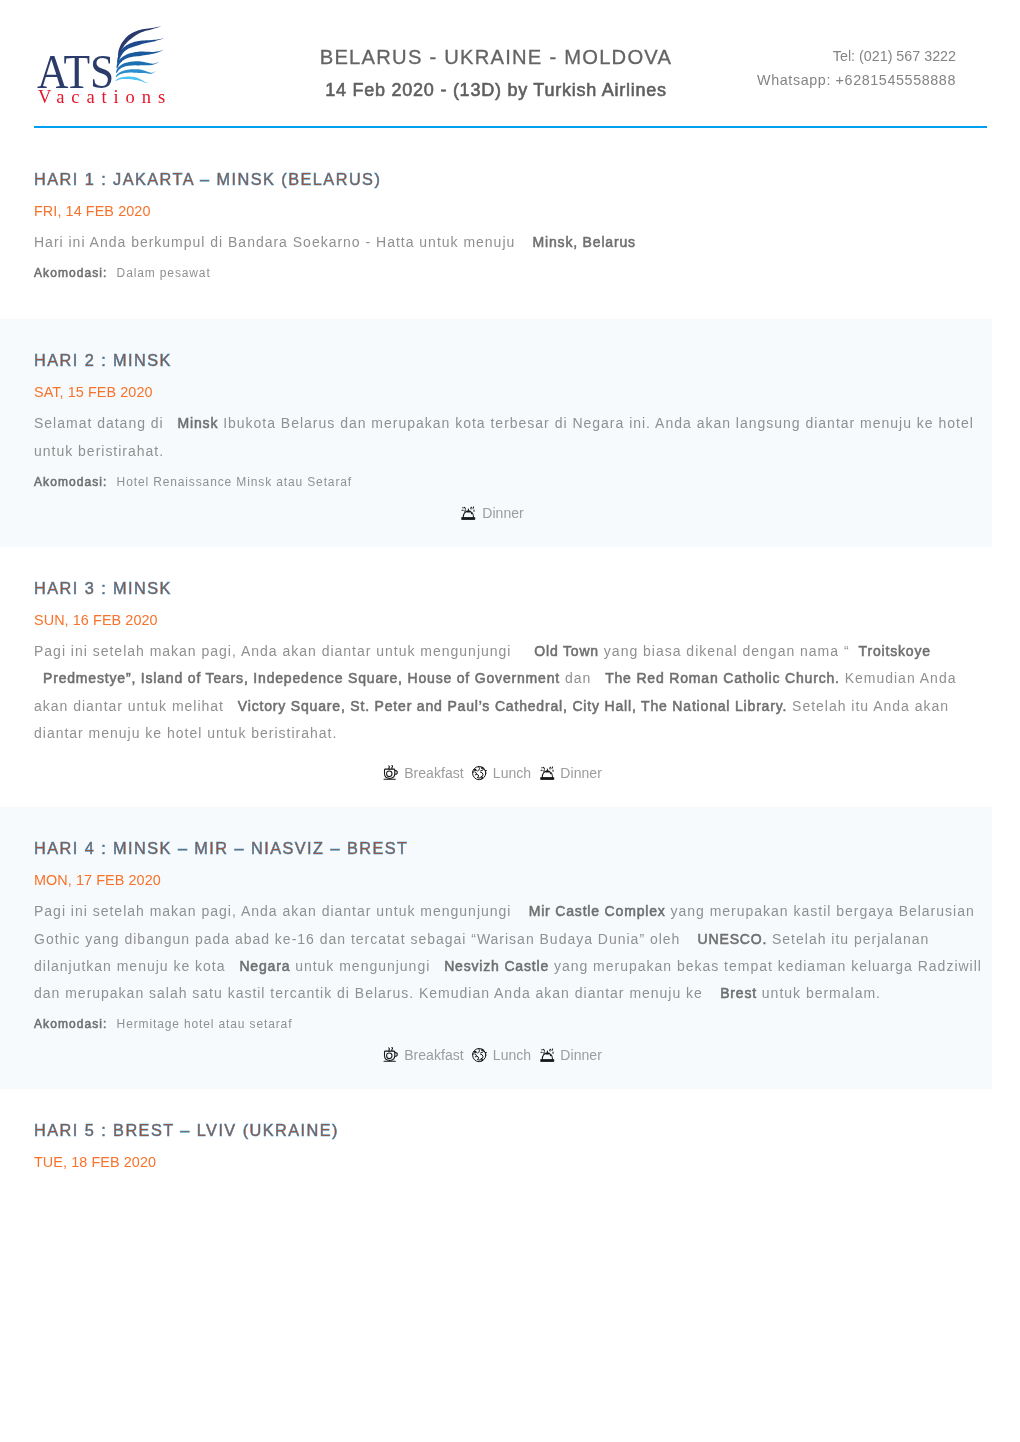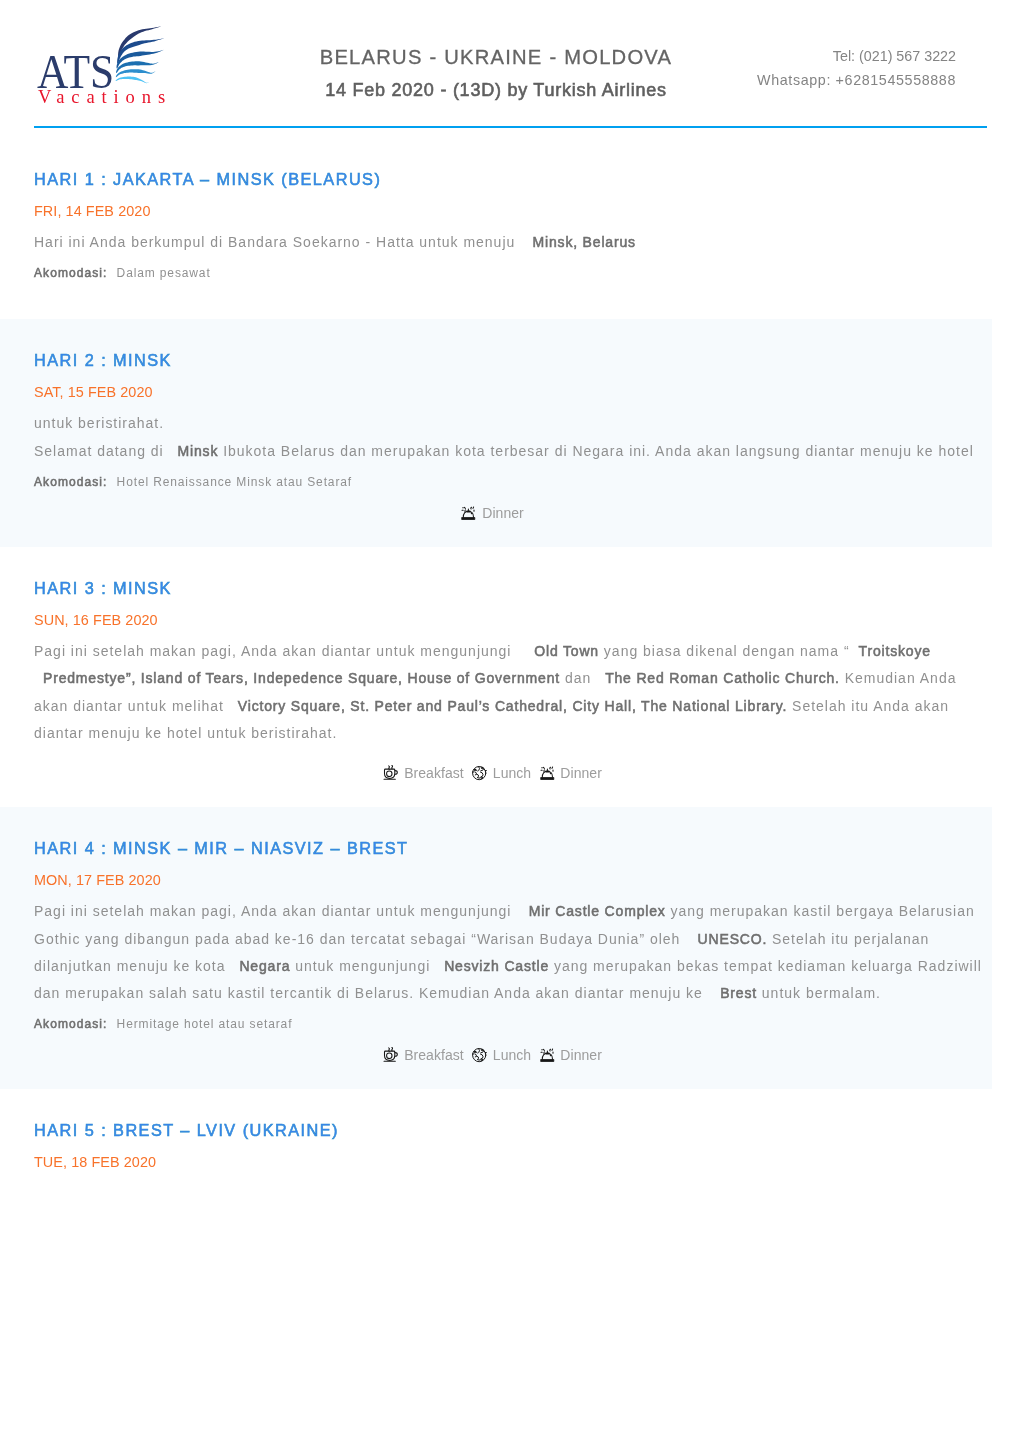--- a/index.html
+++ b/index.html
@@ -23,21 +23,21 @@
             line-height:40px;white-space:nowrap;}
   .head-right{position:absolute;right:36px;top:44px;text-align:right;
               font-size:14.3px;color:#848484;line-height:24px;letter-spacing:0.0px;
               white-space:nowrap;}
   .head-right .wa{letter-spacing:0.62px;}
   .divider{position:absolute;left:34px;top:125.5px;width:952.5px;height:2.8px;background:#00A0F0;}
   
   .daysec{padding:0 34px;position:relative;}
   .daysec.alt{background:#F6FAFD;}
   .secpad{padding-top:31px;padding-bottom:24px;}
-  .daytitle{font-size:16.3px;font-weight:400;letter-spacing:1.45px;color:#3b82f6;-webkit-text-stroke:0.55px #2D8FC8;
+  .daytitle{font-size:16.3px;font-weight:400;letter-spacing:1.45px;color:#c2410c;-webkit-text-stroke:0.55px #2D8FC8;
             margin:0 0 0 0;line-height:20px;white-space:nowrap;}
   .daydate{font-size:14.4px;font-weight:400;letter-spacing:0.08px;color:#F8722A;
            margin:12px 0 0 0;line-height:20px;white-space:nowrap;}
   .body-txt{margin:8px 0 17px 0;}
   .txtline{font-size:14px;font-weight:400;letter-spacing:0.99px;color:#909090;
            line-height:27.3px;white-space:nowrap;}
   .txtline b{font-weight:400;color:#6F6F6F;letter-spacing:0.82px;padding-left:9px;-webkit-text-stroke:0.55px #6F6F6F;}
   .akom{font-size:12px;letter-spacing:0.99px;line-height:27px;margin:-13px 0 8px 0;
         color:#909090;white-space:nowrap;}
   .akom .lbl{font-weight:400;color:#6F6F6F;letter-spacing:1.07px;-webkit-text-stroke:0.55px #6F6F6F;}
@@ -86,22 +86,22 @@
             <div class="txtline"><span>Hari ini Anda berkumpul di Bandara Soekarno - Hatta untuk menuju </span><b style="margin-left: 3.4px;">Minsk, Belarus</b></div>
           </div>
           <div class="akom"><span class="lbl">Akomodasi:</span><span class="val">Dalam pesawat</span></div>
         </div>
       </div>
       <div class="daysec alt">
         <div class="secpad">
           <div class="daytitle">HARI 2 : MINSK</div>
           <div class="daydate">SAT, 15 FEB 2020</div>
           <div class="body-txt">
+            <div class="txtline"><span>Selamat datang di </span><b>Minsk</b><span> Ibukota Belarus dan merupakan kota terbesar di Negara ini. Anda akan langsung diantar menuju ke hotel</span></div>
             <div class="txtline"><span>untuk beristirahat.</span></div>
-            <div class="txtline"><span>Selamat datang di </span><b>Minsk</b><span> Ibukota Belarus dan merupakan kota terbesar di Negara ini. Anda akan langsung diantar menuju ke hotel</span></div>
           </div>
           <div class="akom"><span class="lbl">Akomodasi:</span><span class="val">Hotel Renaissance Minsk atau Setaraf</span></div>
           <div class="meals">
             <span class="meal">
               <svg width="15" height="16" viewBox="0 0 15 16">
                 <g fill="none" stroke="#161616" stroke-width="1.05" stroke-linecap="round" stroke-linejoin="round">
                   <path d="M2.3 12.3 Q2.3 6.3 7.4 6.3 Q12.5 6.3 12.5 12.3"></path>
                   <path d="M1.0 12.5 H13.8 V14.5 H1.0 Z" fill="#161616" stroke-width="0.8"></path>
                   <path d="M7.4 3.9 V5.6"></path>
                   <path d="M6.0 6.5 H8.8" stroke-width="1.8"></path>

